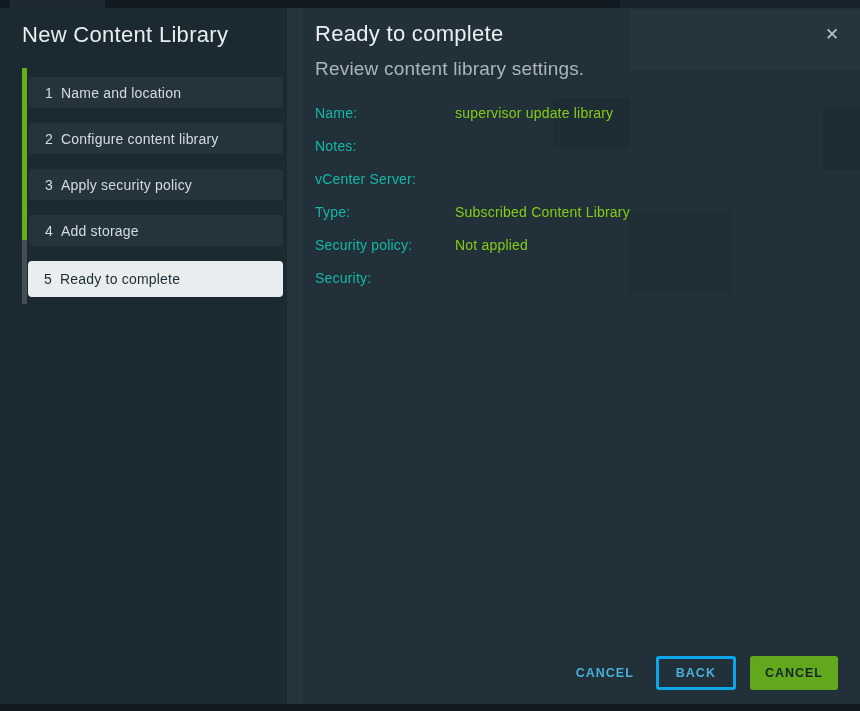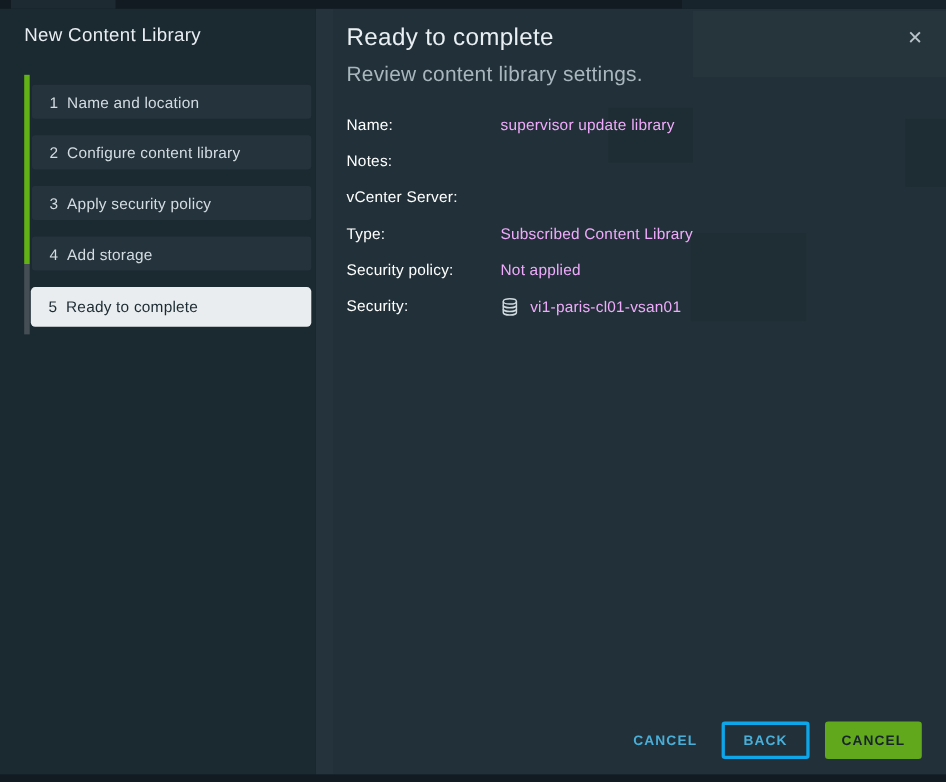--- a/index.html
+++ b/index.html
@@ -21,21 +21,21 @@
   }
 
   
   .sidebar {
     width: 287px;
     flex: 0 0 287px;
     background: #1b2931;
     position: relative;
   }
   .sidebar-title {
-    font-size: 17px;
+    font-size: 22px;
     font-weight: 400;
     color: #e9eef2;
     letter-spacing: 0.3px;
     padding: 14px 0 0 22px;
   }
   .track-done {
     position: absolute;
     left: 22px; top: 60px;
     width: 5px; height: 172px;
     background: #62b115;
@@ -119,24 +119,24 @@
   .field-row {
     display: flex;
     margin-bottom: 16px;
     font-size: 14px;
     line-height: 17px;
   }
   .field-label {
     width: 110px;
     flex: 0 0 110px;
     margin-right: 30px;
-    color: #ffffff;
+    color: #14b8a6;
     letter-spacing: 0.2px;
   }
-  .field-value { color: #f0abfc; letter-spacing: 0.2px; }
+  .field-value { color: #84cc16; letter-spacing: 0.2px; }
   .field-link {
     color: #4aaeeb;
     text-decoration: underline;
     letter-spacing: 0.2px;
   }
   .field-link span { display: block; }
   .storage-value { display: flex; align-items: center; }
   .storage-icon { width: 17px; height: 18px; margin-right: 10px; display: inline-block; }
 
   
@@ -253,31 +253,20 @@
       </div>
 
 
       <div class="field-row">
         <div class="field-label">Security policy:</div>
         <div class="field-value">Not applied</div>
       </div>
 
       <div class="field-row">
         <div class="field-label">Security:</div>
-        <div class="field-value storage-value">
-          <span class="storage-icon">
-            <svg width="17" height="18" viewBox="0 0 17 18" fill="none" xmlns="http://www.w3.org/2000/svg">
-              <ellipse cx="8.5" cy="4" rx="6" ry="2.4" stroke="#cfd9de" stroke-width="1.3"></ellipse>
-              <path d="M2.5 4 V14 C2.5 15.3 5.2 16.4 8.5 16.4 C11.8 16.4 14.5 15.3 14.5 14 V4" stroke="#cfd9de" stroke-width="1.3"></path>
-              <path d="M2.5 7.4 C2.5 8.7 5.2 9.8 8.5 9.8 C11.8 9.8 14.5 8.7 14.5 7.4" stroke="#cfd9de" stroke-width="1.3"></path>
-              <path d="M2.5 10.8 C2.5 12.1 5.2 13.2 8.5 13.2 C11.8 13.2 14.5 12.1 14.5 10.8" stroke="#cfd9de" stroke-width="1.3"></path>
-            </svg>
-          </span>
-          <span>vi1-paris-cl01-vsan01</span>
-        </div>
       </div>
 
     </div>
 
     <div class="footer">
       <button class="btn btn-link">CANCEL</button>
       <button class="btn btn-outline">BACK</button>
       <button class="btn btn-primary">CANCEL</button>
     </div>
   </div>

